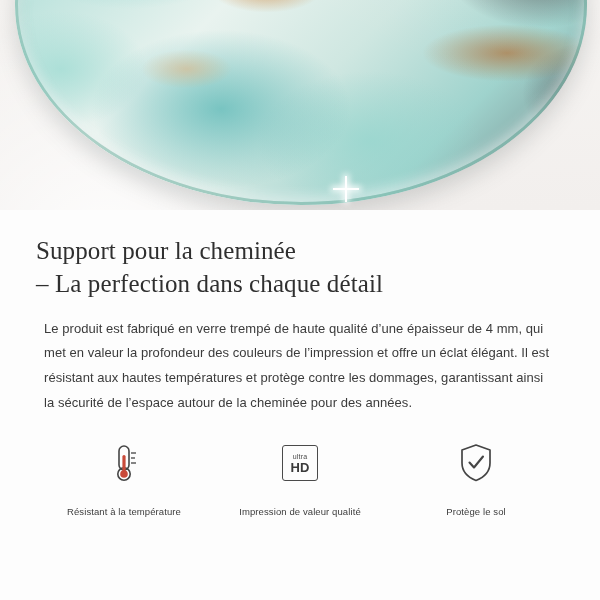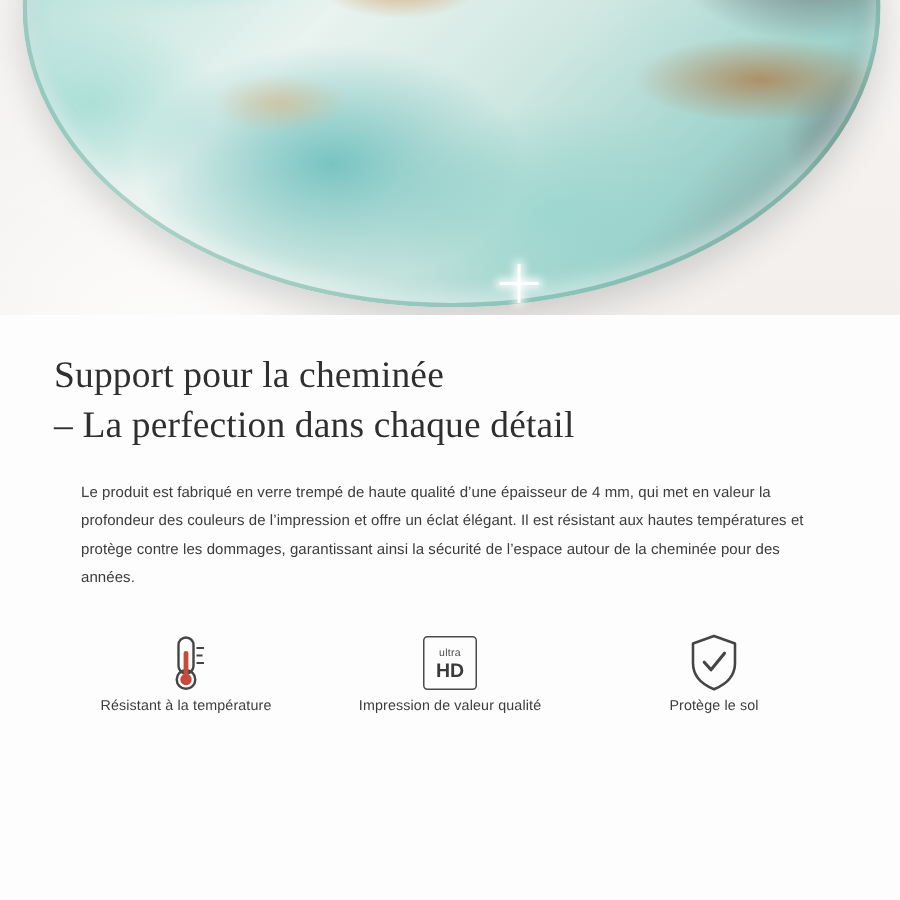--- a/index.html
+++ b/index.html
@@ -102,22 +102,22 @@
     font-family: "Liberation Serif", serif;
     font-weight: 400;
     font-size: 25px;
     line-height: 1.33;
     color: #2f2f2f;
     margin: 0 0 16px 0;
     letter-spacing: 0.1px;
   }
   h1.title .line2 { display: block; }
   p.body {
-    margin: 18px;
-    font-size: 10px;
+    margin: 8px;
+    font-size: 13px;
     line-height: 1.92;
     color: #3b3b3b;
     letter-spacing: 0.05px;
   }
 
   
   .features {
     margin-top: 24px;
     display: grid;
     grid-template-columns: repeat(3, 1fr);
@@ -130,21 +130,21 @@
     align-items: center;
     justify-content: flex-start;
   }
   .feature .glyph {
     height: 46px;
     display: flex;
     align-items: center;
     justify-content: center;
   }
   .feature .caption {
-    margin-top: 0;
+    margin-top: 20px;
     font-size: 9.5px;
     color: #3c3c3c;
     text-align: center;
     letter-spacing: 0.1px;
   }
   .ultrahd {
     width: 34px;
     height: 34px;
     border: 1.6px solid #4a4a4a;
     border-radius: 3px;

